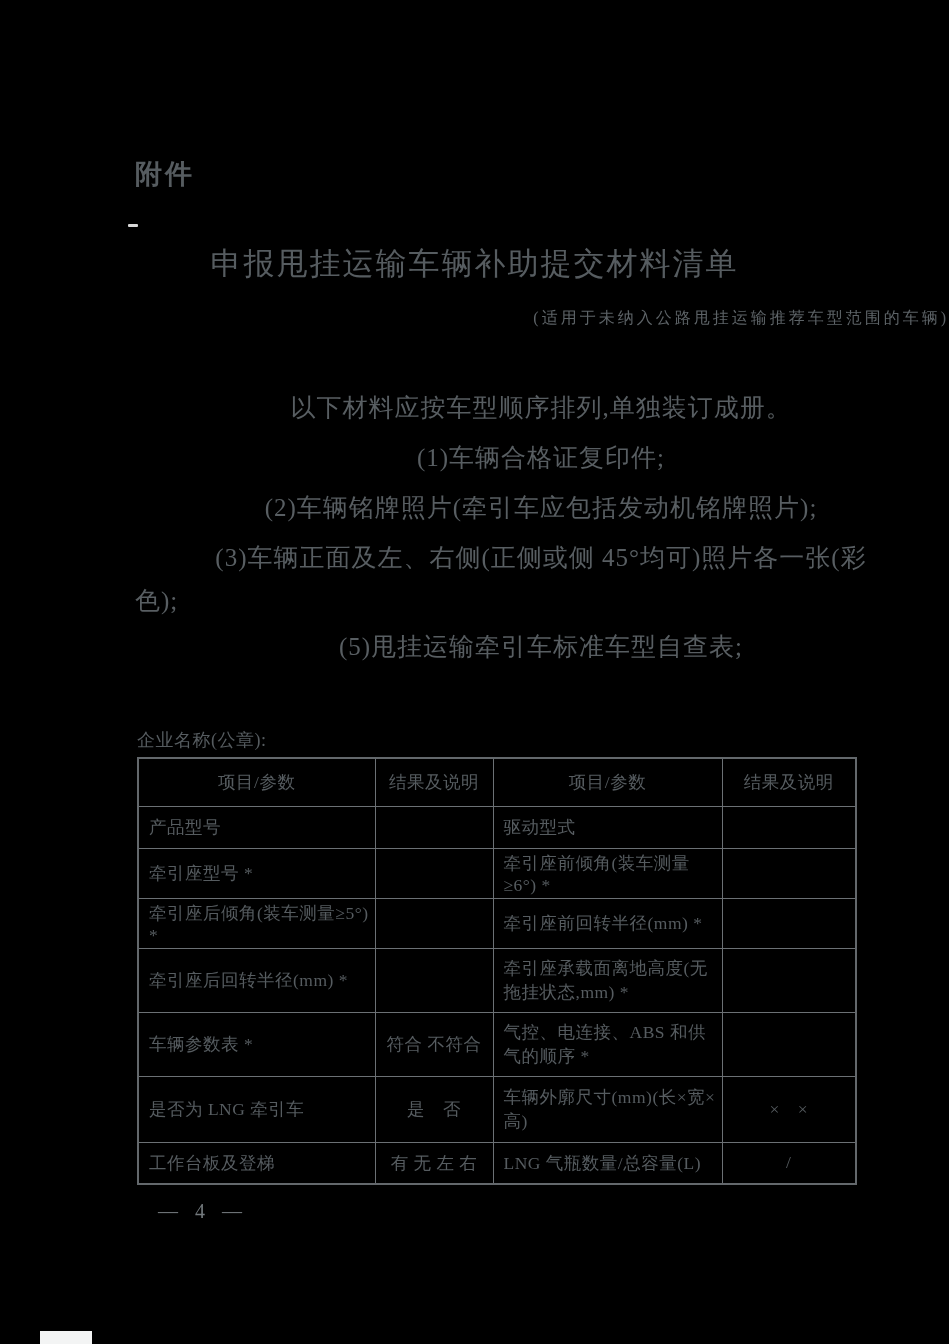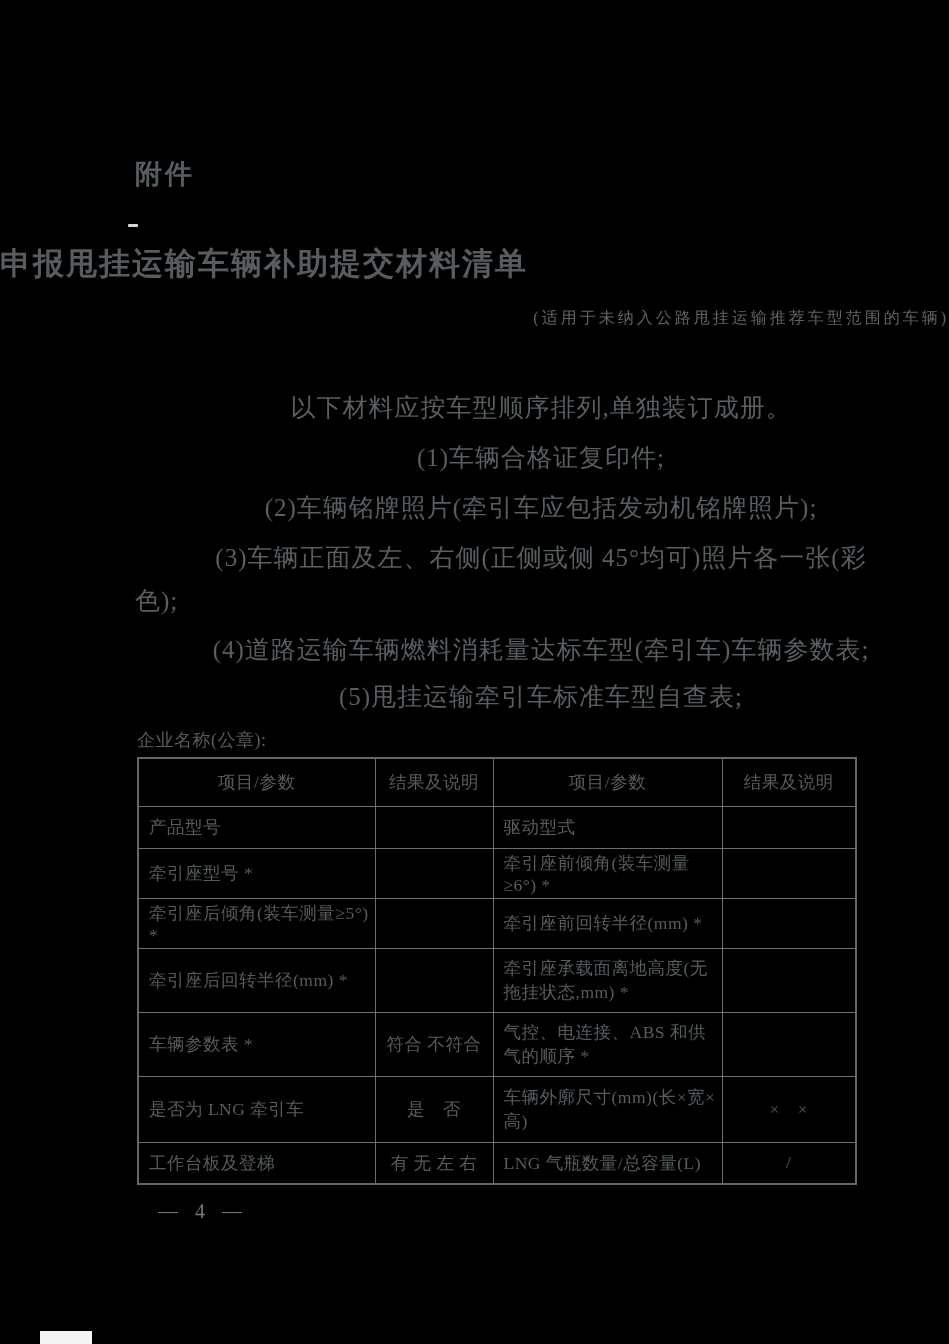--- a/index.html
+++ b/index.html
@@ -12,22 +12,23 @@
     font-family:"Liberation Serif","DejaVu Serif",serif;
     color:#585e62;
   }
   .attach-label{
     position:absolute;left:135px;top:156px;
     font-family:"DejaVu Sans","Liberation Sans",sans-serif;
     font-weight:bold;font-size:27px;color:#565c60;letter-spacing:3px;
   }
   .doc-title{
     position:absolute;left:0;top:243px;width:100%;
+    text-align:center;
     font-family:"DejaVu Sans","Liberation Sans",sans-serif;
-    font-weight:bold;font-size:31px;color:#565c60;letter-spacing:2px;
+    font-weight:normal;font-size:31px;color:#565c60;letter-spacing:2px;
   }
   .doc-subtitle{
     position:absolute;left:0;top:308px;width:100%;
     text-align:right;
     font-size:16px;color:#5d6367;letter-spacing:3px;
   }
   .body-text{
     position:absolute;left:135px;top:383px;width:760px;
     font-size:25px;color:#585e62;
   }
@@ -88,21 +89,20 @@
 
   <div class="doc-title">申报甩挂运输车辆补助提交材料清单</div>
   <div class="doc-subtitle">(适用于未纳入公路甩挂运输推荐车型范围的车辆)</div>
 
   <div class="body-text">
     <div class="body-line indent">以下材料应按车型顺序排列,单独装订成册。</div>
     <div class="body-line indent">(1)车辆合格证复印件;</div>
     <div class="body-line indent">(2)车辆铭牌照片(牵引车应包括发动机铭牌照片);</div>
     <div class="body-line indent">(3)车辆正面及左、右侧(正侧或侧 45°均可)照片各一张(彩</div>
     <div class="body-line wrap-line">色);</div>
-    <div class="body-line indent">(4)道路运输车辆燃料消耗量达标车型(牵引车)车辆参数表;</div>
     <div class="body-line indent last">(5)甩挂运输牵引车标准车型自查表;</div>
   </div>
 
   <div class="company-label">企业名称(公章):</div>
 
   <table class="param-table">
     <colgroup>
       <col class="col-p1">
         <col class="col-r1">
         <col class="col-p2">

